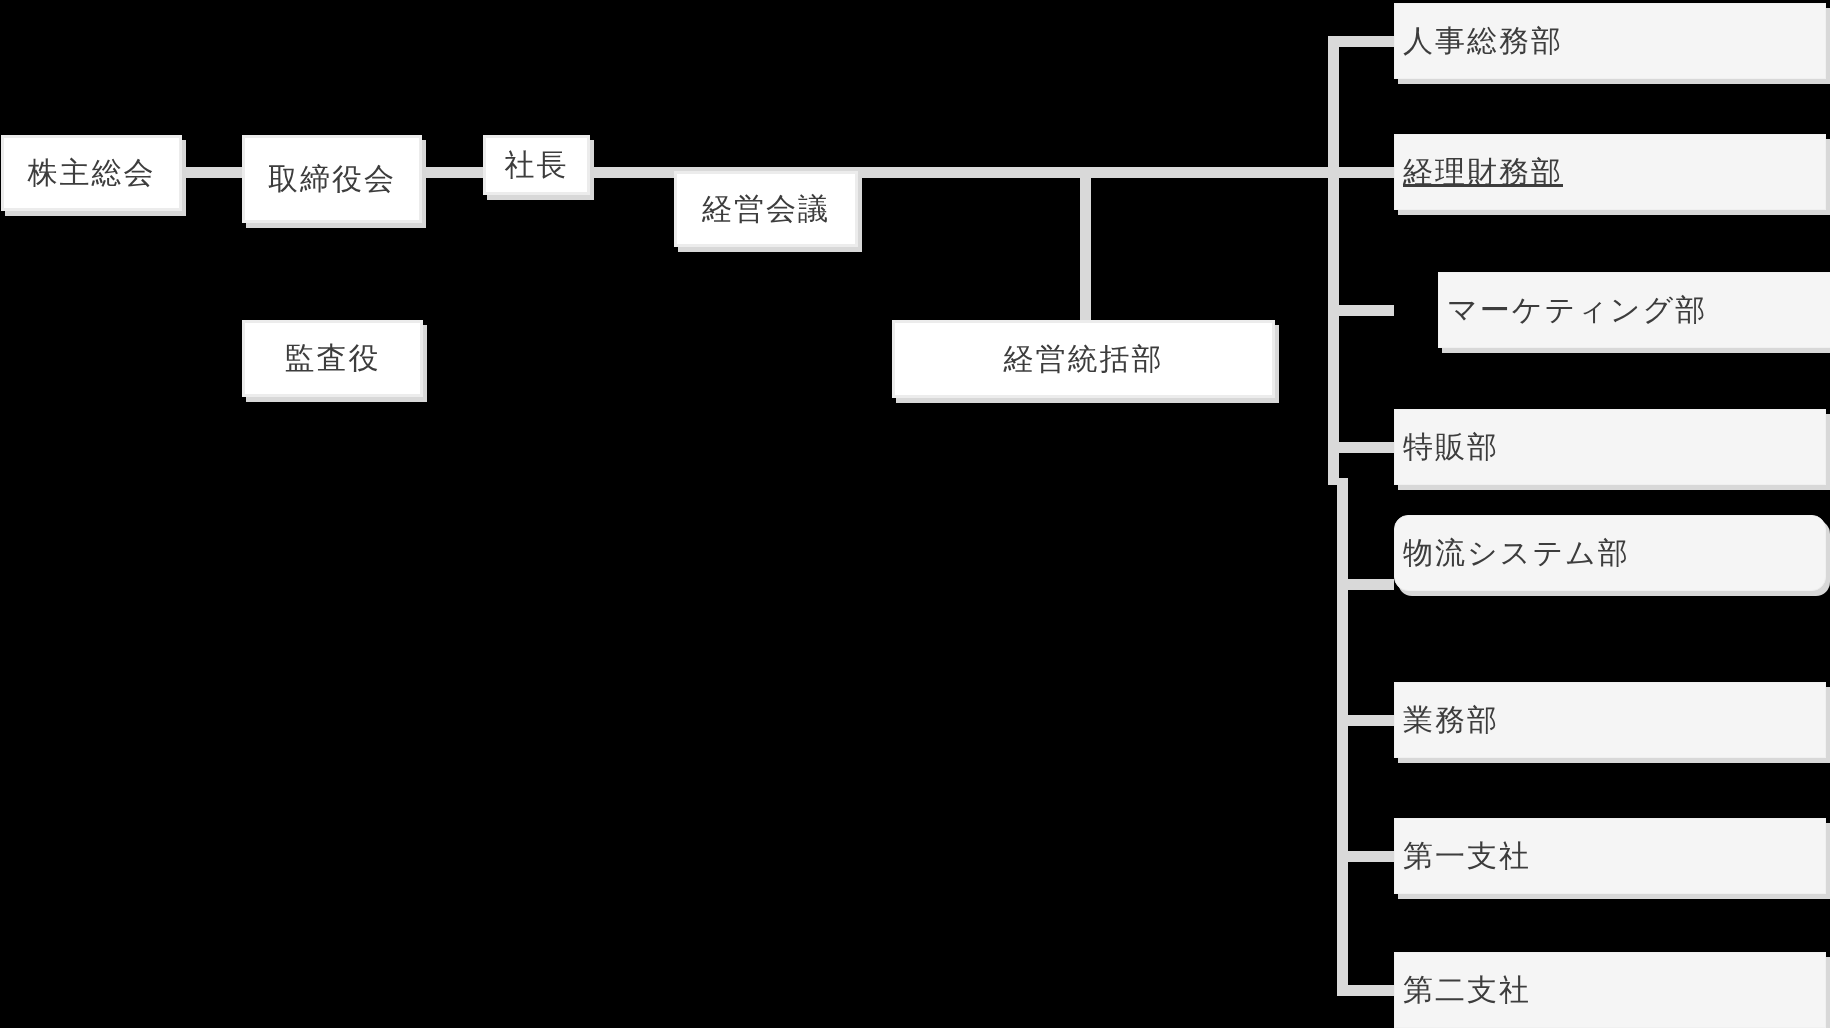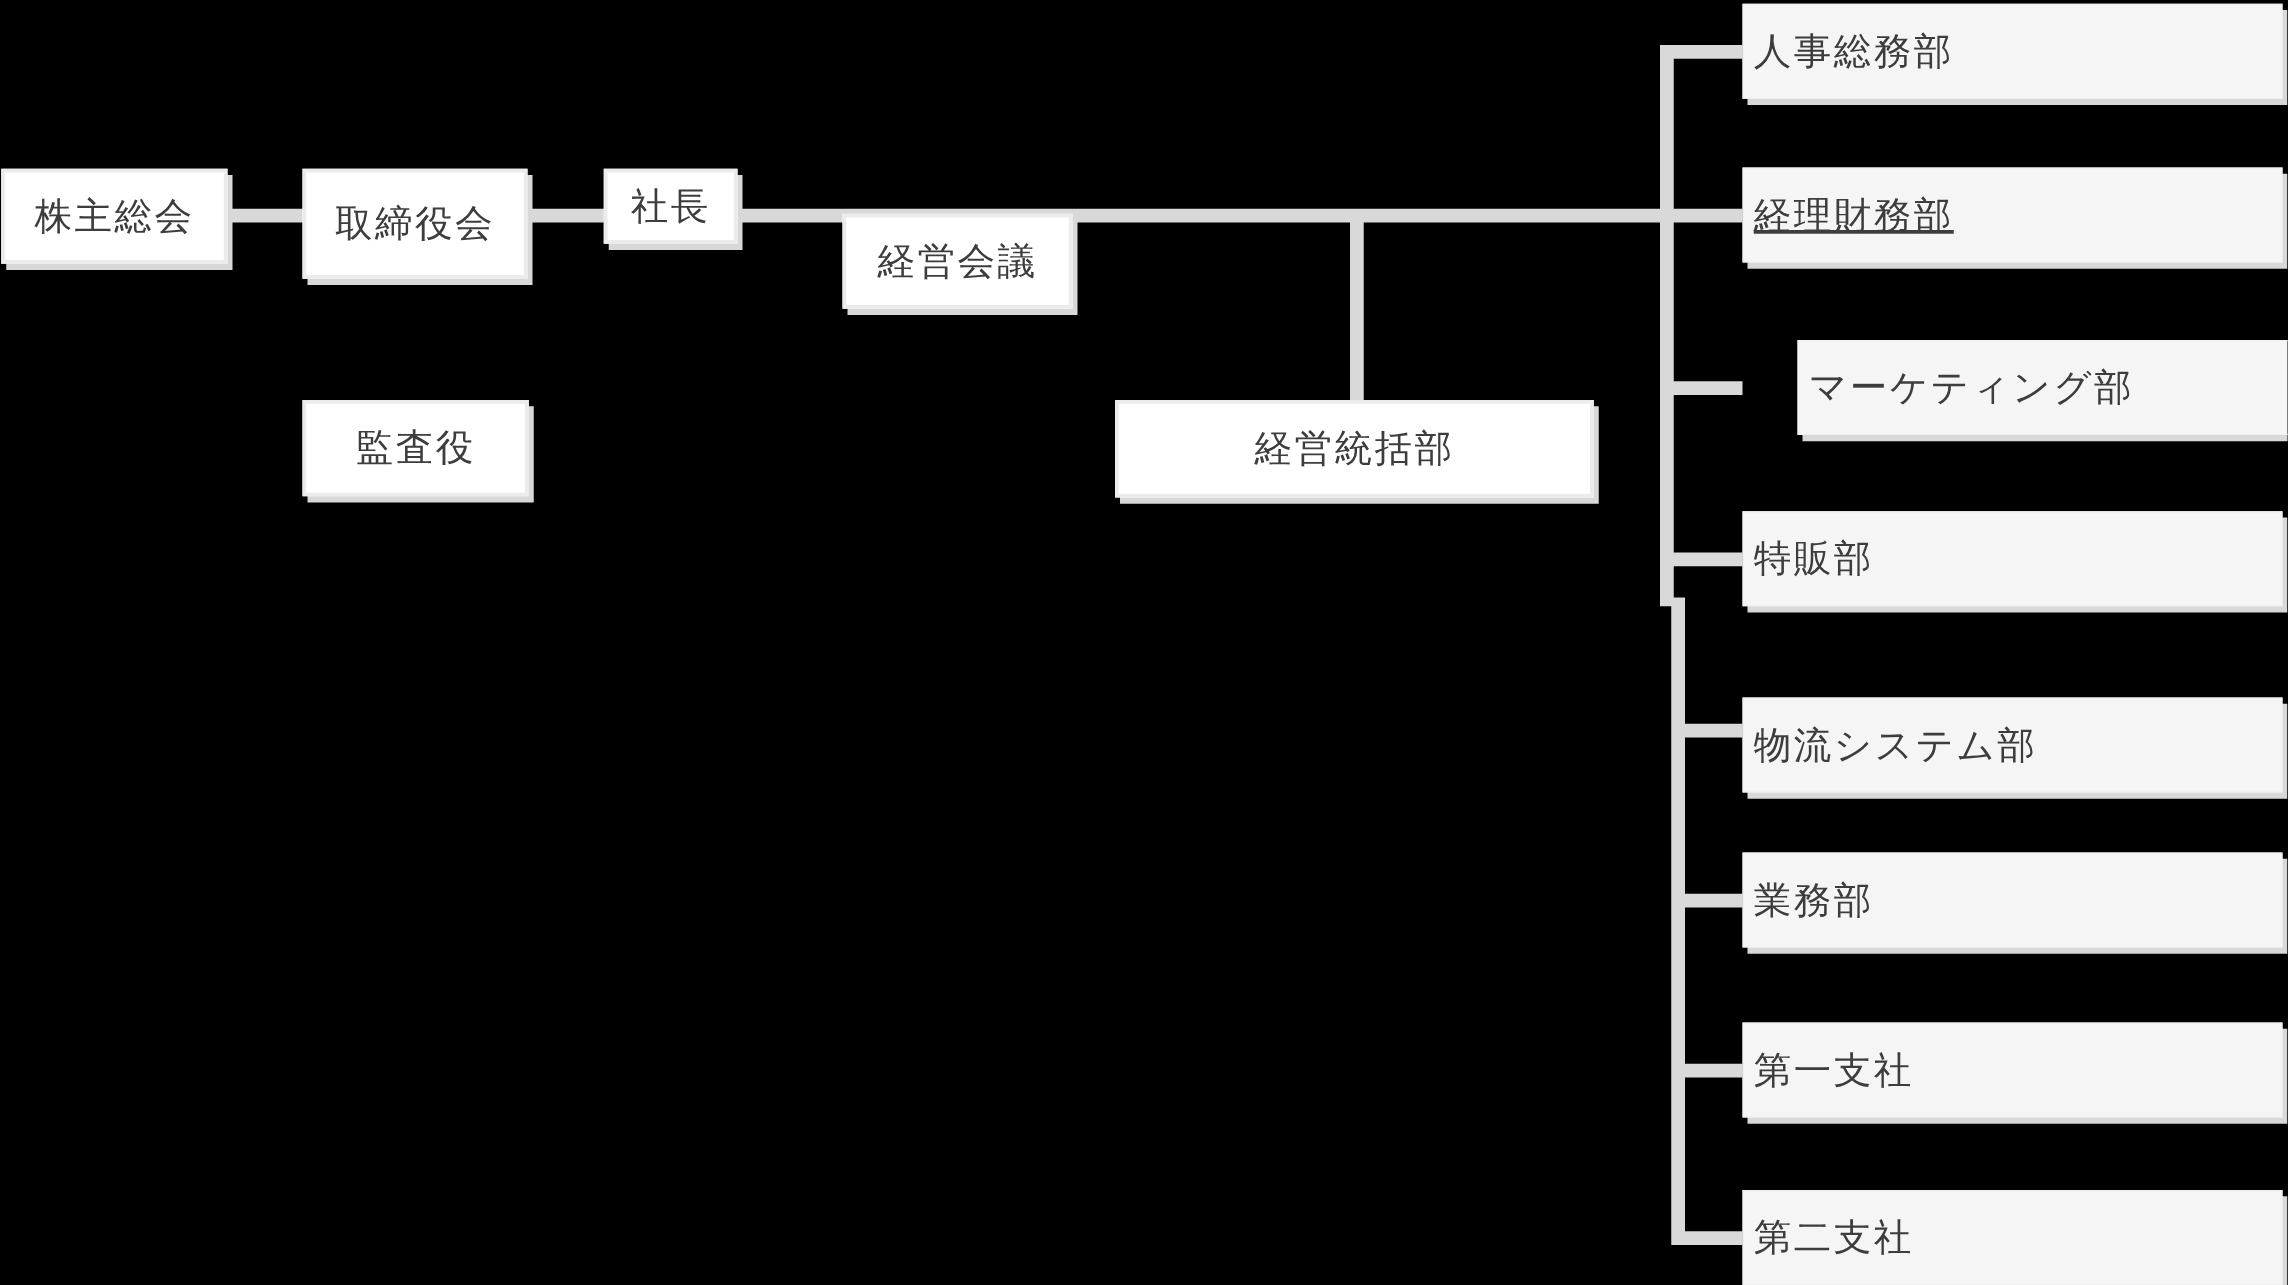--- a/index.html
+++ b/index.html
@@ -52,21 +52,21 @@
   .n-council     {left:674px;top:135px;width:184px;height:76px;margin-top:36px;}
   .n-auditor     {left:242px;top:320px;width:181px;height:77px;}
   .n-control     {left:892px;top:320px;width:383px;height:78px;}
 
   
   .n-dept{left:1394px;width:432px;height:76px;}
   .n-dept-0{top:3px;}
   .n-dept-1{top:134px;text-decoration:underline;}
   .n-dept-2{top:272px;margin-left:44px;}
   .n-dept-3{top:409px;}
-  .n-dept-4{top:558px;}
+  .n-dept-4{top:515px;border-radius:14px;}
   .n-dept-5{top:682px;}
   .n-dept-6{top:818px;}
   .n-dept-7{top:952px;}
 
   
   .e-spine        {left:90px;  top:167px;width:1304px;height:11px;}
   .e-drop-control {left:1080px;top:172px;width:11px;  height:148px;}
   .e-trunk-upper  {left:1328px;top:36px; width:11px;  height:449px;}
   .e-trunk-lower  {left:1337px;top:478px;width:11px;  height:518px;}
   .e-stub-0{left:1328px;top:36px; width:66px;height:11px;}

